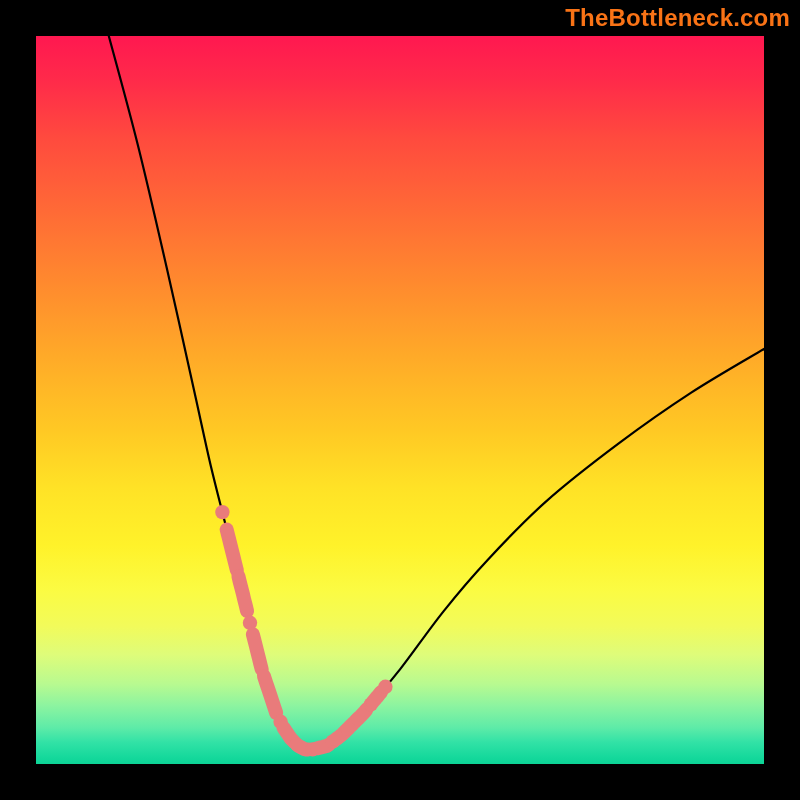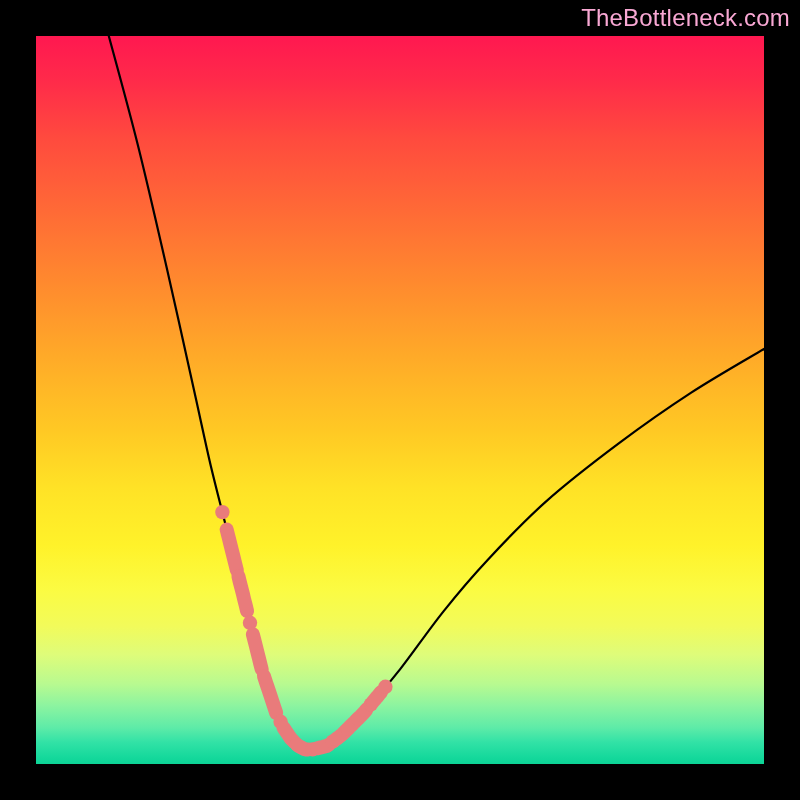--- a/index.html
+++ b/index.html
@@ -8,23 +8,23 @@
     height: 800px;
     background: #000;
     position: relative;
     font-family: Arial, sans-serif;
     overflow: hidden;
   }
   .watermark {
     position: absolute;
     top: 4px;
     right: 10px;
-    color: #f9a8d4;
+    color: #f97316;
     font-size: 24px;
-    font-weight: 400;
+    font-weight: 700;
     z-index: 10;
     letter-spacing: 0.2px;
   }
   .plot-area {
     position: absolute;
     left: 36px;
     top: 36px;
     width: 728px;
     height: 728px;
     background: linear-gradient(to bottom,

